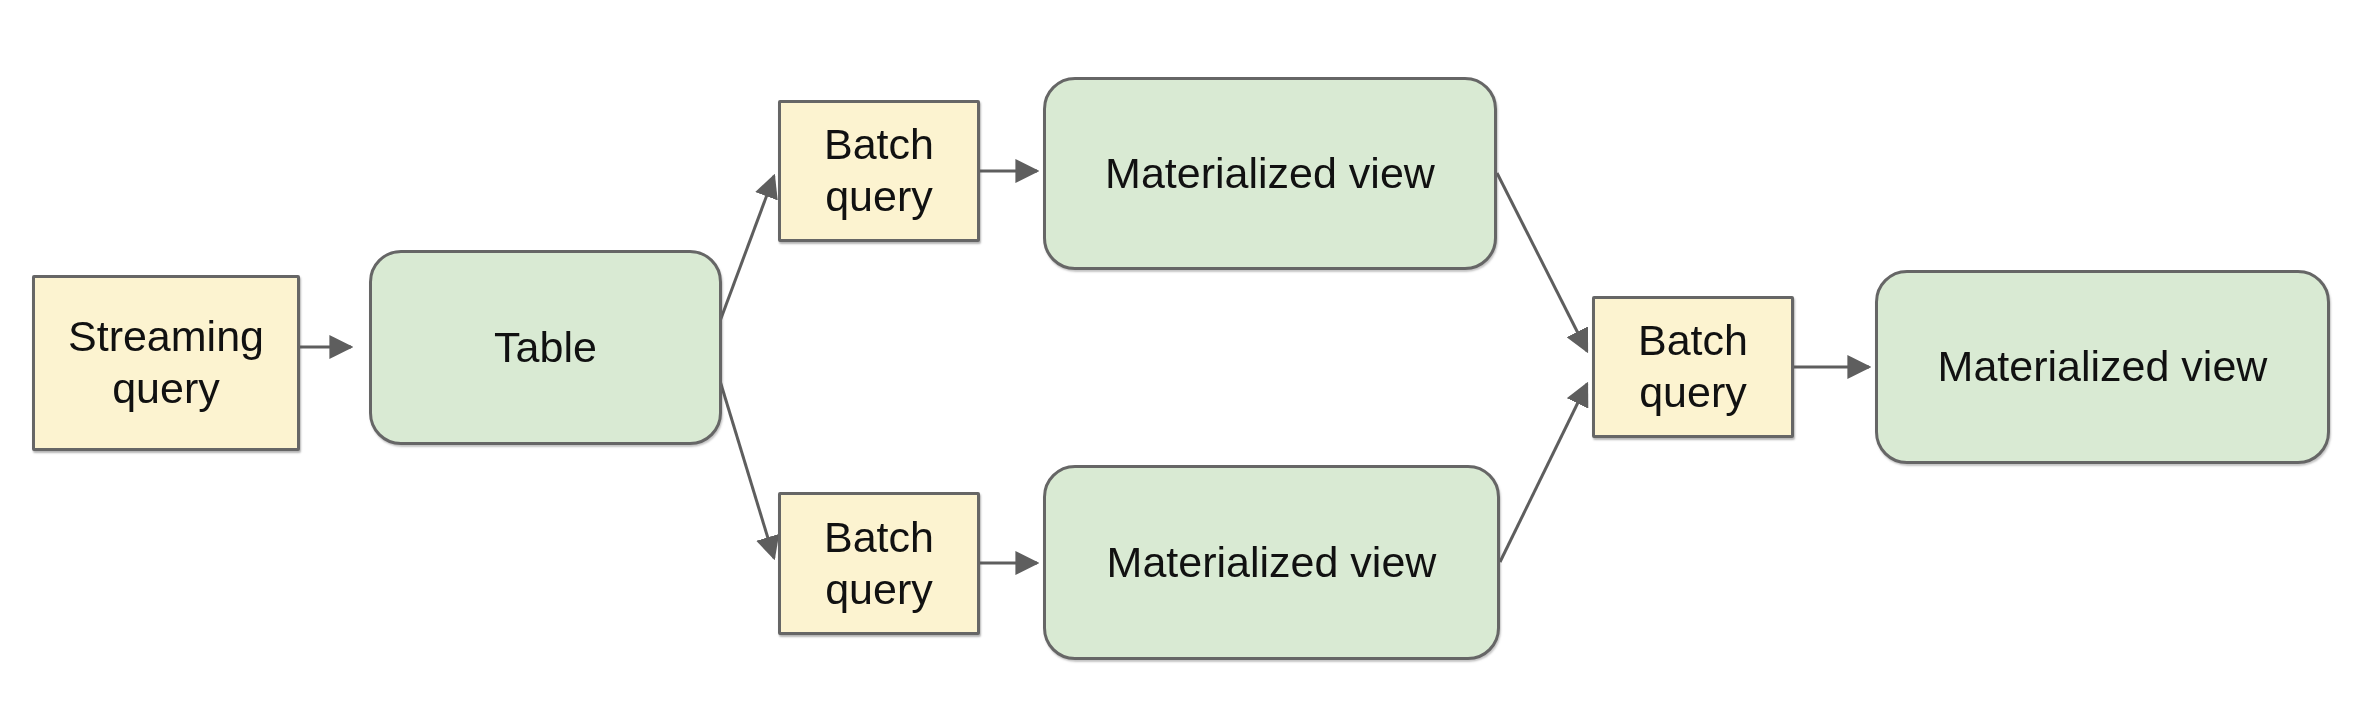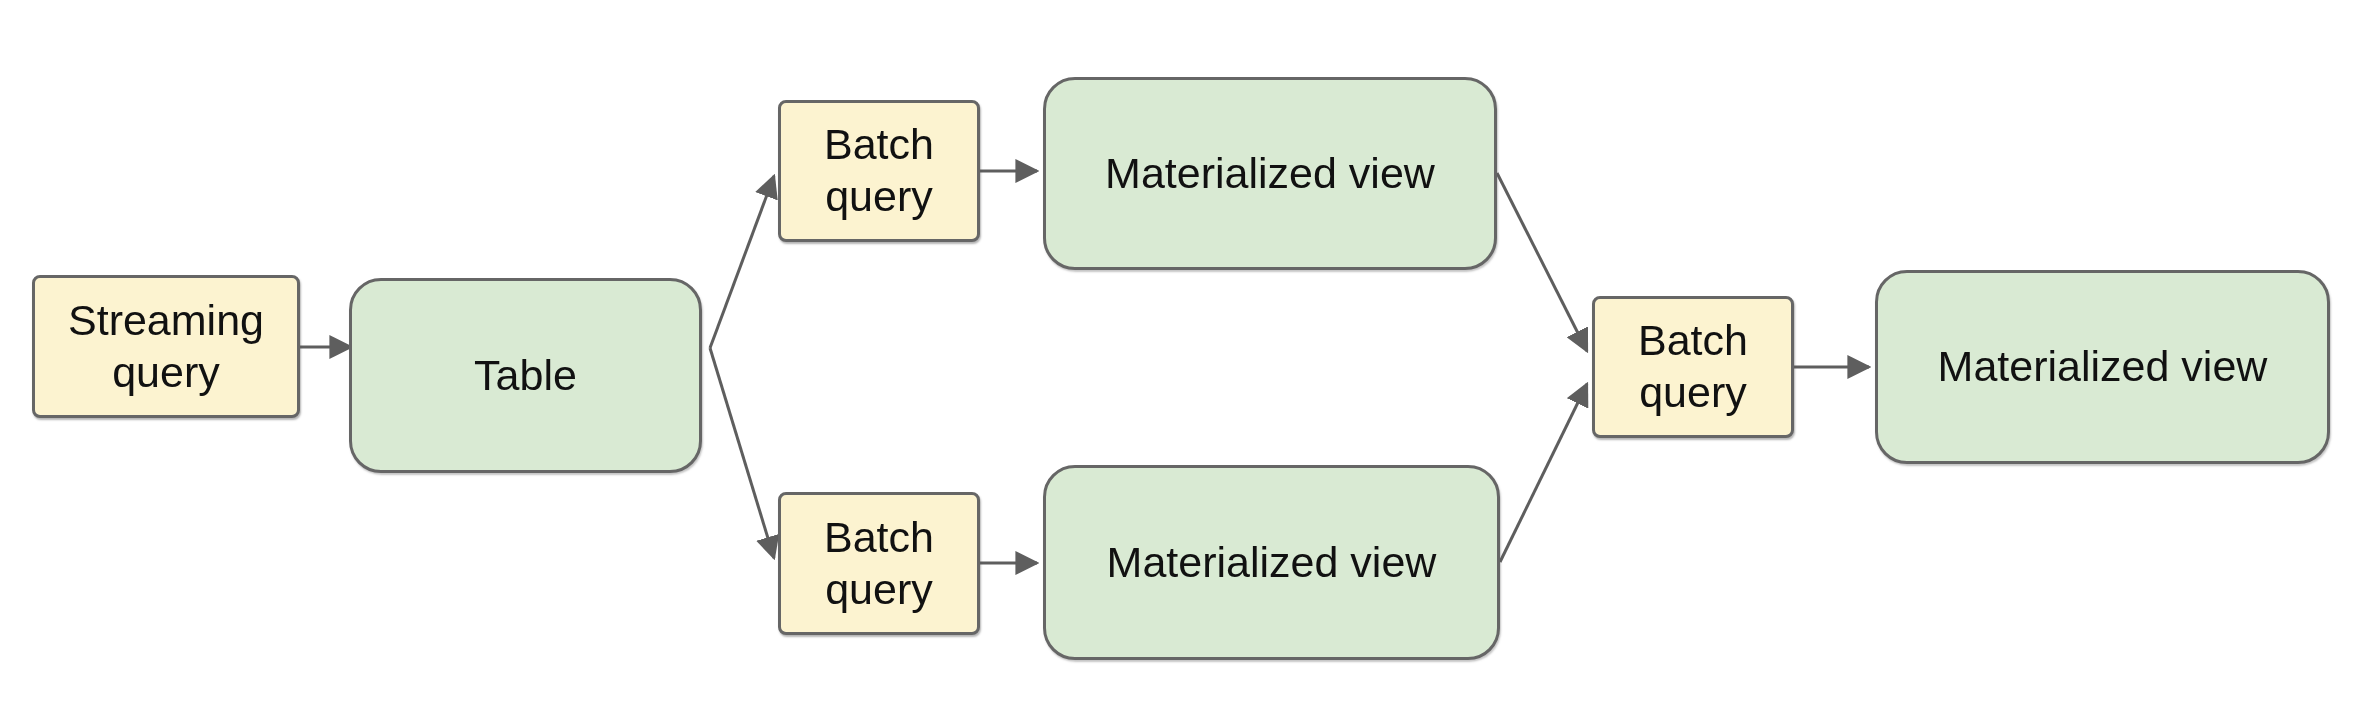--- a/index.html
+++ b/index.html
@@ -28,21 +28,21 @@
     justify-content: center;
     text-align: center;
     font-size: 43px;
     line-height: 1.2;
     color: var(--text-color, #111111);
     padding: 4px 8px;
   }
   .node.query {
     background: var(--query-fill, #fcf3d0);
     border: 3px solid var(--query-border, #666666);
-    border-radius: 8px;
+    border-radius: 2px;
     box-shadow: 1px 2px 2px rgba(90, 90, 90, 0.45);
   }
   .node.entity {
     background: var(--entity-fill, #d9ead3);
     border: 3px solid var(--entity-border, #666666);
     border-radius: 32px;
     box-shadow: 1px 2px 2px rgba(90, 90, 90, 0.35);
     text-align: right;
   }
   .node-label { display: inline-block; }
@@ -63,25 +63,25 @@
         <line x1="710" y1="348" x2="774" y2="176" stroke="#5e5e5e" stroke-width="3" marker-end="url(#arrowhead)"></line>
         <line x1="710" y1="348" x2="774" y2="558" stroke="#5e5e5e" stroke-width="3" marker-end="url(#arrowhead)"></line>
         <line x1="980" y1="171" x2="1037" y2="171" stroke="#5e5e5e" stroke-width="3" marker-end="url(#arrowhead)"></line>
         <line x1="980" y1="563" x2="1037" y2="563" stroke="#5e5e5e" stroke-width="3" marker-end="url(#arrowhead)"></line>
         <line x1="1497" y1="173" x2="1587" y2="351" stroke="#5e5e5e" stroke-width="3" marker-end="url(#arrowhead)"></line>
         <line x1="1500" y1="562" x2="1587" y2="384" stroke="#5e5e5e" stroke-width="3" marker-end="url(#arrowhead)"></line>
         <line x1="1794" y1="367" x2="1869" y2="367" stroke="#5e5e5e" stroke-width="3" marker-end="url(#arrowhead)"></line>
       </g>
   </svg>
 
-  <div class="node query" style="left: 32px; top: 275px; width: 268px; height: 143px;">
+  <div class="node query" style="left: 32px; top: 275px; width: 268px; height: 176px;">
     <span class="node-label">Streaming query</span>
   </div>
 
-  <div class="node entity" style="left: 349px; top: 250px; width: 353px; height: 195px; margin-top: 28px;">
+  <div class="node entity" style="left: 369px; top: 250px; width: 353px; height: 195px;">
     <span class="node-label">Table</span>
   </div>
 
   <div class="node query" style="left: 778px; top: 100px; width: 202px; height: 142px;">
     <span class="node-label">Batch query</span>
   </div>
 
   <div class="node entity" style="left: 1043px; top: 77px; width: 454px; height: 193px;">
     <span class="node-label">Materialized view</span>
   </div>

